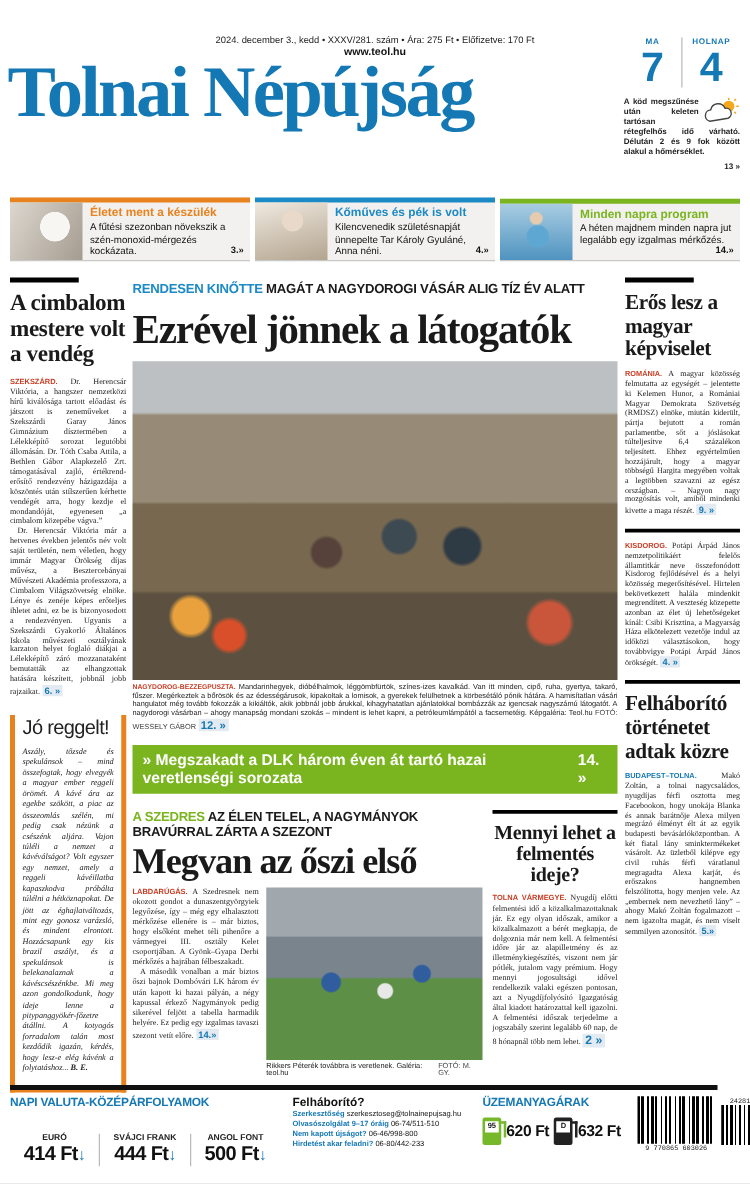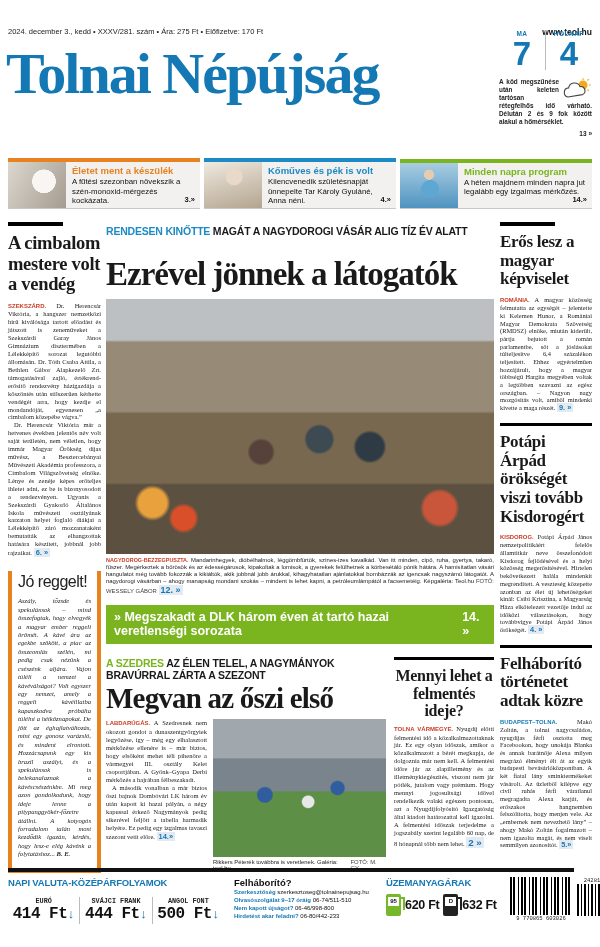--- a/index.html
+++ b/index.html
@@ -2,21 +2,21 @@
 <html lang="hu"><head>
 <meta charset="utf-8">
 <style>
   * { margin:0; padding:0; box-sizing:border-box; }
   body { background:#888; font-family:"Liberation Sans", sans-serif; }
   .page { position:relative; width:600px; height:947px; background:#fff; margin:0 auto;
           overflow:hidden; color:#1c1c1c; }
 
   
   .topbar { position:absolute; left:8px; right:8px; top:27px; display:flex;
-            justify-content:space-between; align-items:flex-start; }
+            justify-content:space-between; align-items:center;flex-direction:column; }
   .dateline { font-size:7.5px; color:#222; }
   .site-url { font-size:8.5px; font-weight:bold; color:#111; }
 
   
   .masthead { position:absolute; left:6px; top:36px; width:486px; }
   .masthead h1 { font-family:Liberation Serif, serif; font-weight:bold; font-size:58px;
                  letter-spacing:-2px; color:#1478b4; line-height:1.3; }
 
   
   .weather { position:absolute; left:499px; top:30px; width:93px; }
@@ -73,21 +73,21 @@
                    margin-bottom:6px; font-family:"Liberation Sans", sans-serif; }
   .morning-text { font-family:"Liberation Serif", serif; font-style:italic; font-size:6.6px;
                   line-height:1.28; text-align:justify; color:#222; }
   .morning-sign { font-weight:bold; font-style:italic; }
 
   
   .col-center { position:absolute; left:106px; top:225px; width:388px; }
   .kicker { font-size:10.5px; font-weight:bold; letter-spacing:-.2px; color:#1a1a1a; }
   .kicker .hl-blue { color:#1c8ac4; }
   .kicker .hl-green { color:#7ab51f; }
-  .main-head { font-size:33px; letter-spacing:-1px; line-height:1.02; margin:21px 0 7px; }
+  .main-head { font-size:33px; letter-spacing:-1px; line-height:1.02; margin:11px 0 7px; }
   .main-photo { width:100%; height:255px;
       background:
         radial-gradient(circle at 12% 80%, #e8a13c 0 3.5%, rgba(0,0,0,0) 4.5%),
         radial-gradient(circle at 20% 86%, #d84f2a 0 3%, rgba(0,0,0,0) 4%),
         radial-gradient(circle at 86% 82%, #c9563b 0 4%, rgba(0,0,0,0) 5%),
         radial-gradient(circle at 55% 55%, #3e4a52 0 5%, rgba(0,0,0,0) 6%),
         radial-gradient(circle at 68% 58%, #2e3a44 0 4.5%, rgba(0,0,0,0) 5.5%),
         radial-gradient(circle at 40% 60%, #56423a 0 4%, rgba(0,0,0,0) 5%),
         linear-gradient(180deg,#bcc0c2 0 16%, #978b77 17% 44%, #77684f 45% 72%, #5c5140 73% 100%);
   }
@@ -123,21 +123,21 @@
   
   .col-right { position:absolute; left:500px; top:222px; width:92px; }
   .col-right h2 { font-size:17px; line-height:1.1; margin-bottom:7px; letter-spacing:-.3px; }
   .col-right .body-serif { font-size:6.4px; line-height:1.2; }
 
   
   .footer { position:absolute; left:8px; right:26px; top:868px; border-top:4px solid #111;
             padding-top:5px; display:flex; }
   .f-title-blue { font-size:9.5px; font-weight:bold; color:#1478b4; letter-spacing:-.2px; }
   .currency { width:216px; flex:none; }
-  .curr-row { display:flex; margin-top:9px;font-family:Liberation Mono, monospace; }
+  .curr-row { display:flex; margin-top:19px; }
   .curr-item { flex:1; text-align:center; padding:0 2px; }
   .curr-item + .curr-item { border-left:1px solid #bbb; }
   .curr-label { font-size:6.8px; font-weight:bold; color:#222; }
   .curr-value { font-size:16px; font-weight:bold; color:#111; letter-spacing:-.5px; line-height:1.2; }
   .arrow-down { color:#1478b4; font-size:13px; font-weight:bold; }
 
   .help { width:152px; flex:none; padding-left:10px; }
   .help-title { font-size:9.5px; font-weight:bold; color:#111; }
   .help-line { font-size:6px; line-height:1.35; }
   .help-label { font-weight:bold; color:#1478b4; }
@@ -321,21 +321,20 @@
   <div class="col-right">
     <div class="rule-short"></div>
     <h2 class="headline-serif">Erős lesz a magyar képviselet</h2>
     <p class="body-serif">
       <span class="lead-red">ROMÁNIA.</span>
       <span>A magyar közösség felmutatta az egységét – jelentette ki Kelemen Hunor, a Romániai Magyar Demokrata Szövetség (RMDSZ) elnöke, miután kiderült, pártja bejutott a román parlamentbe, sőt a jóslásokat túlteljesítve 6,4 százalékon teljesített. Ehhez egyértelműen hozzájárult, hogy a magyar többségű Hargita megyében voltak a legtöbben szavazni az egész országban. – Nagyon nagy mozgósítás volt, amiből mindenki kivette a maga részét.</span>
       <span class="page-ref">9. »</span>
     </p>
 
     <div class="rule-full"></div>
-    <h2 class="headline-serif">Potápi Árpád örökségét viszi tovább Kisdorogért</h2>
     <p class="body-serif">
       <span class="lead-red">KISDOROG.</span>
       <span>Potápi Árpád János nemzetpolitikáért felelős államtitkár neve összefonódott Kisdorog fejlődésével és a helyi közösség megerősítésével. Hirtelen bekövetkezett halála mindenkit megrendített. A veszteség közepette azonban az élet új lehetőségeket kínál: Csibi Krisztina, a Magyarság Háza elkötelezett vezetője indul az időközi választásokon, hogy továbbvigye Potápi Árpád János örökségét.</span>
       <span class="page-ref">4. »</span>
     </p>
 
     <div class="rule-full"></div>
     <h2 class="headline-serif">Felháborító történetet adtak közre</h2>
     <p class="body-serif">
       <span class="lead-blue">BUDAPEST–TOLNA.</span>

